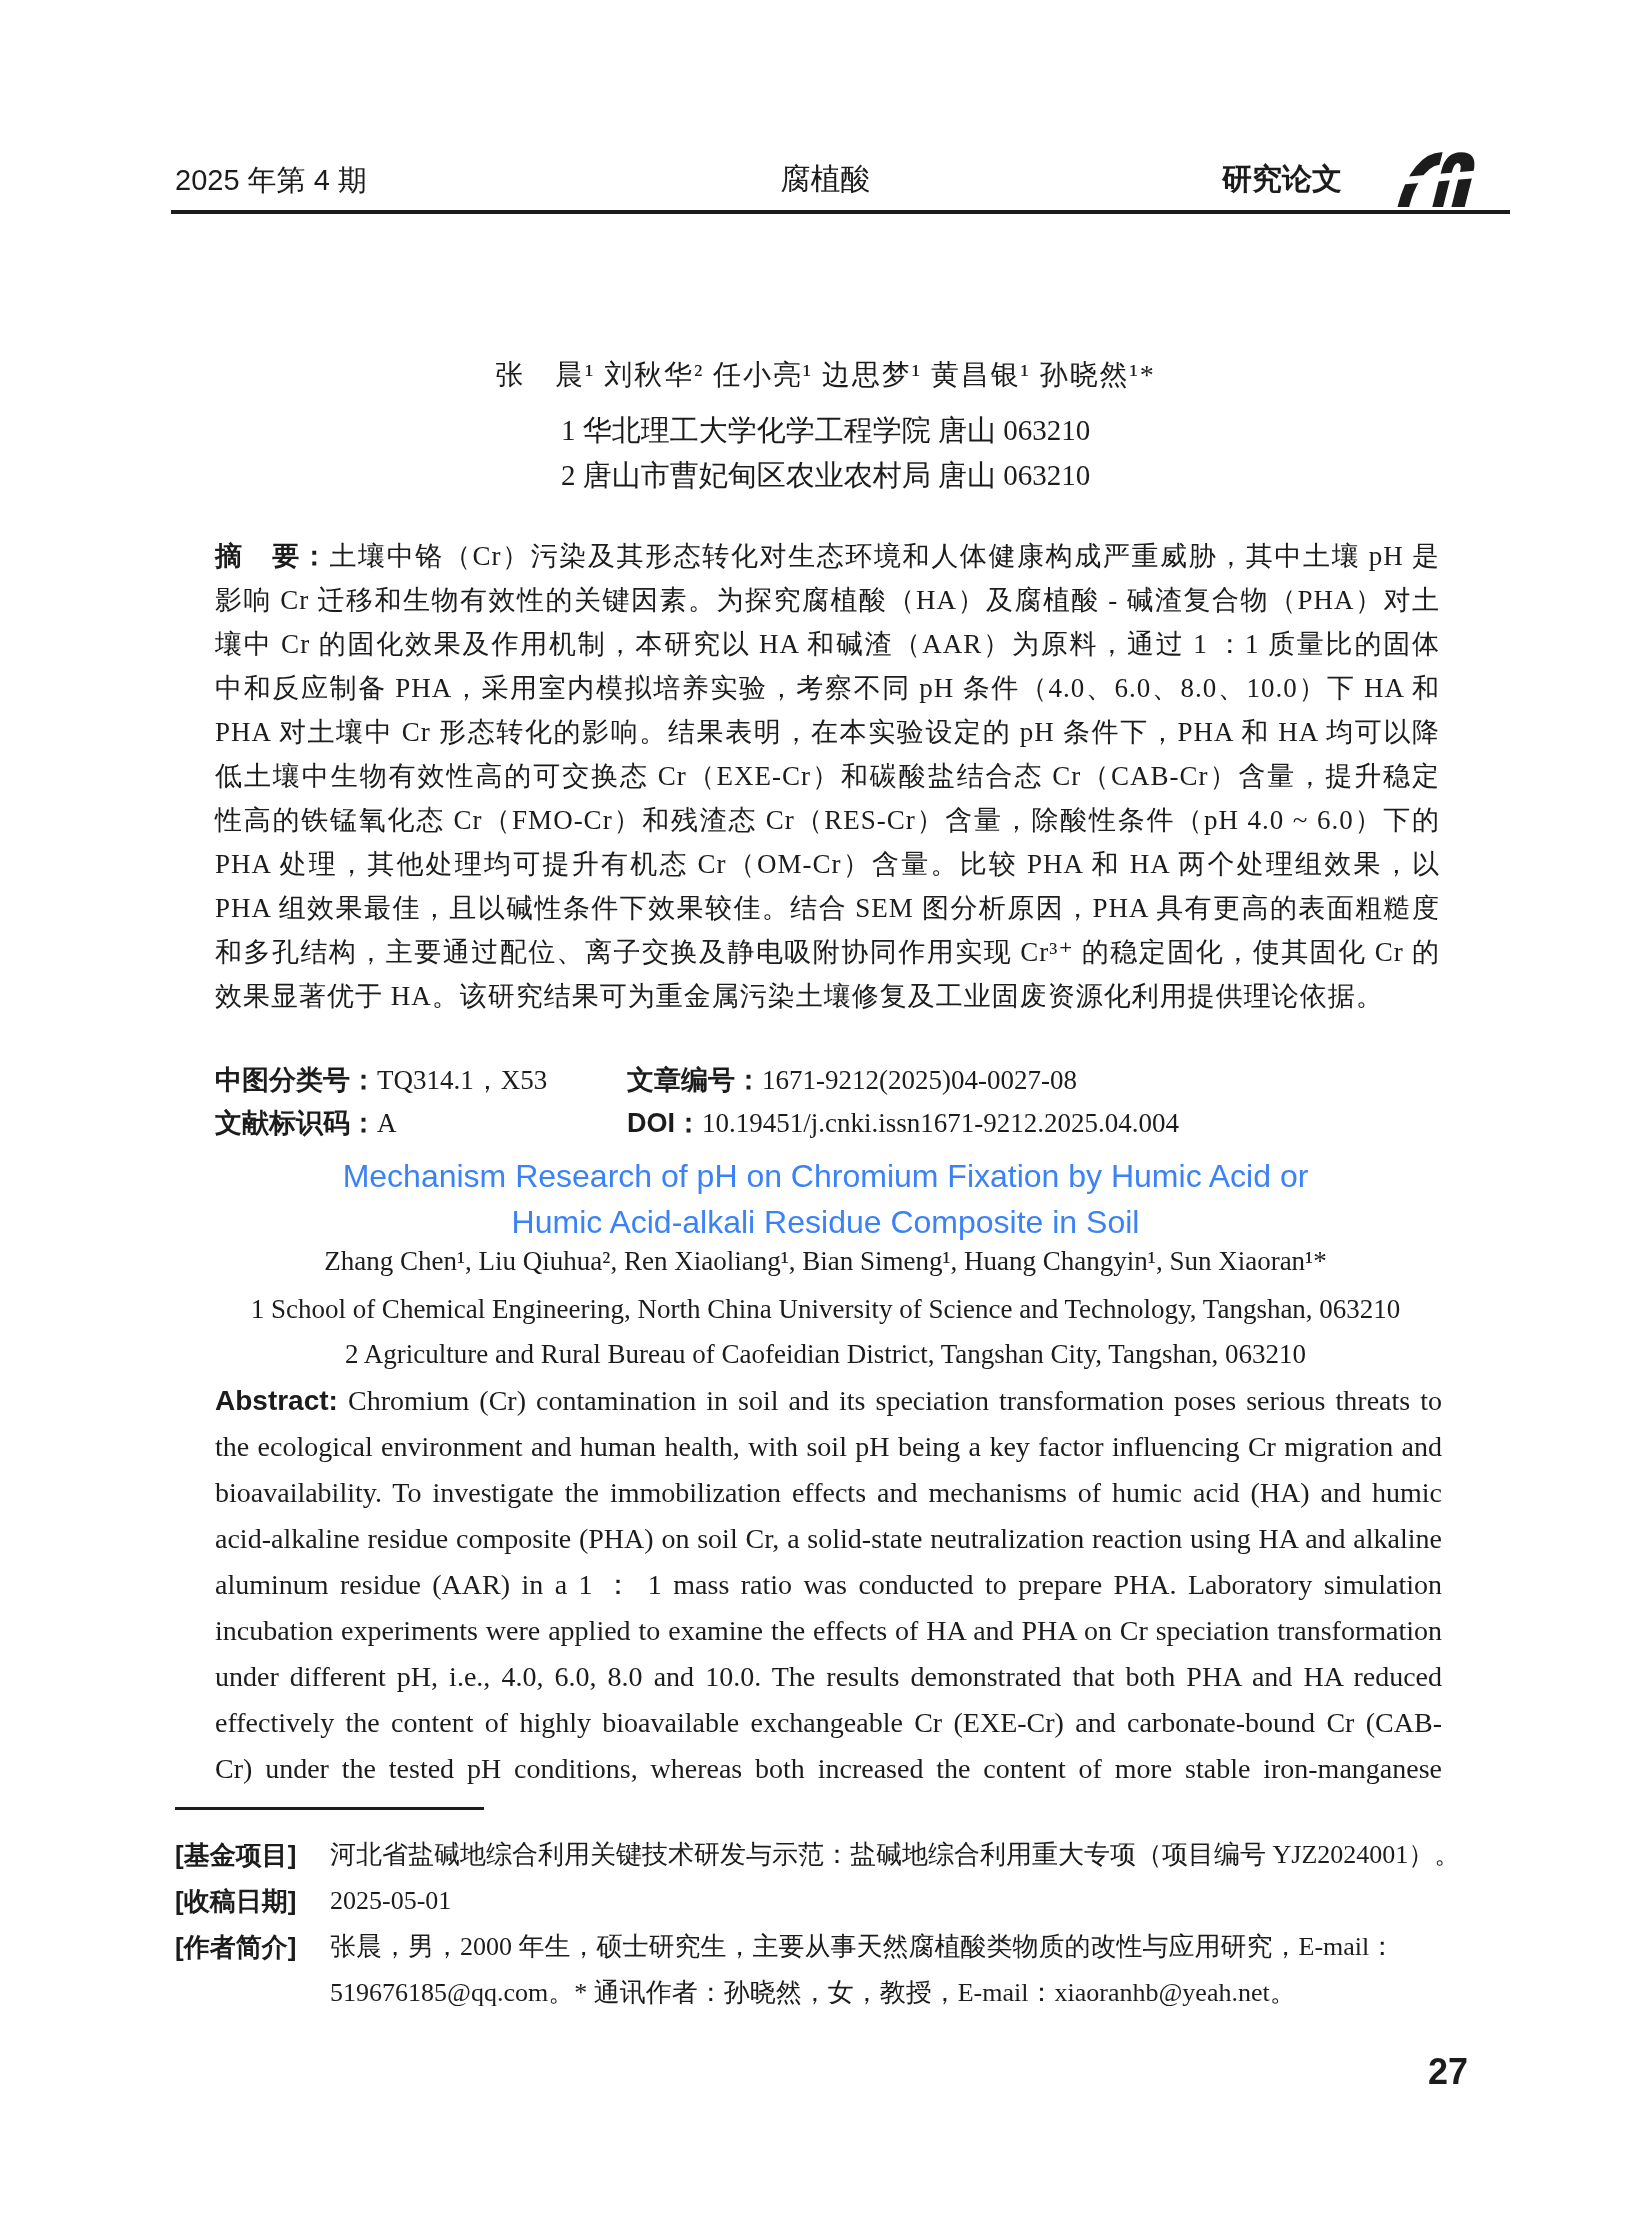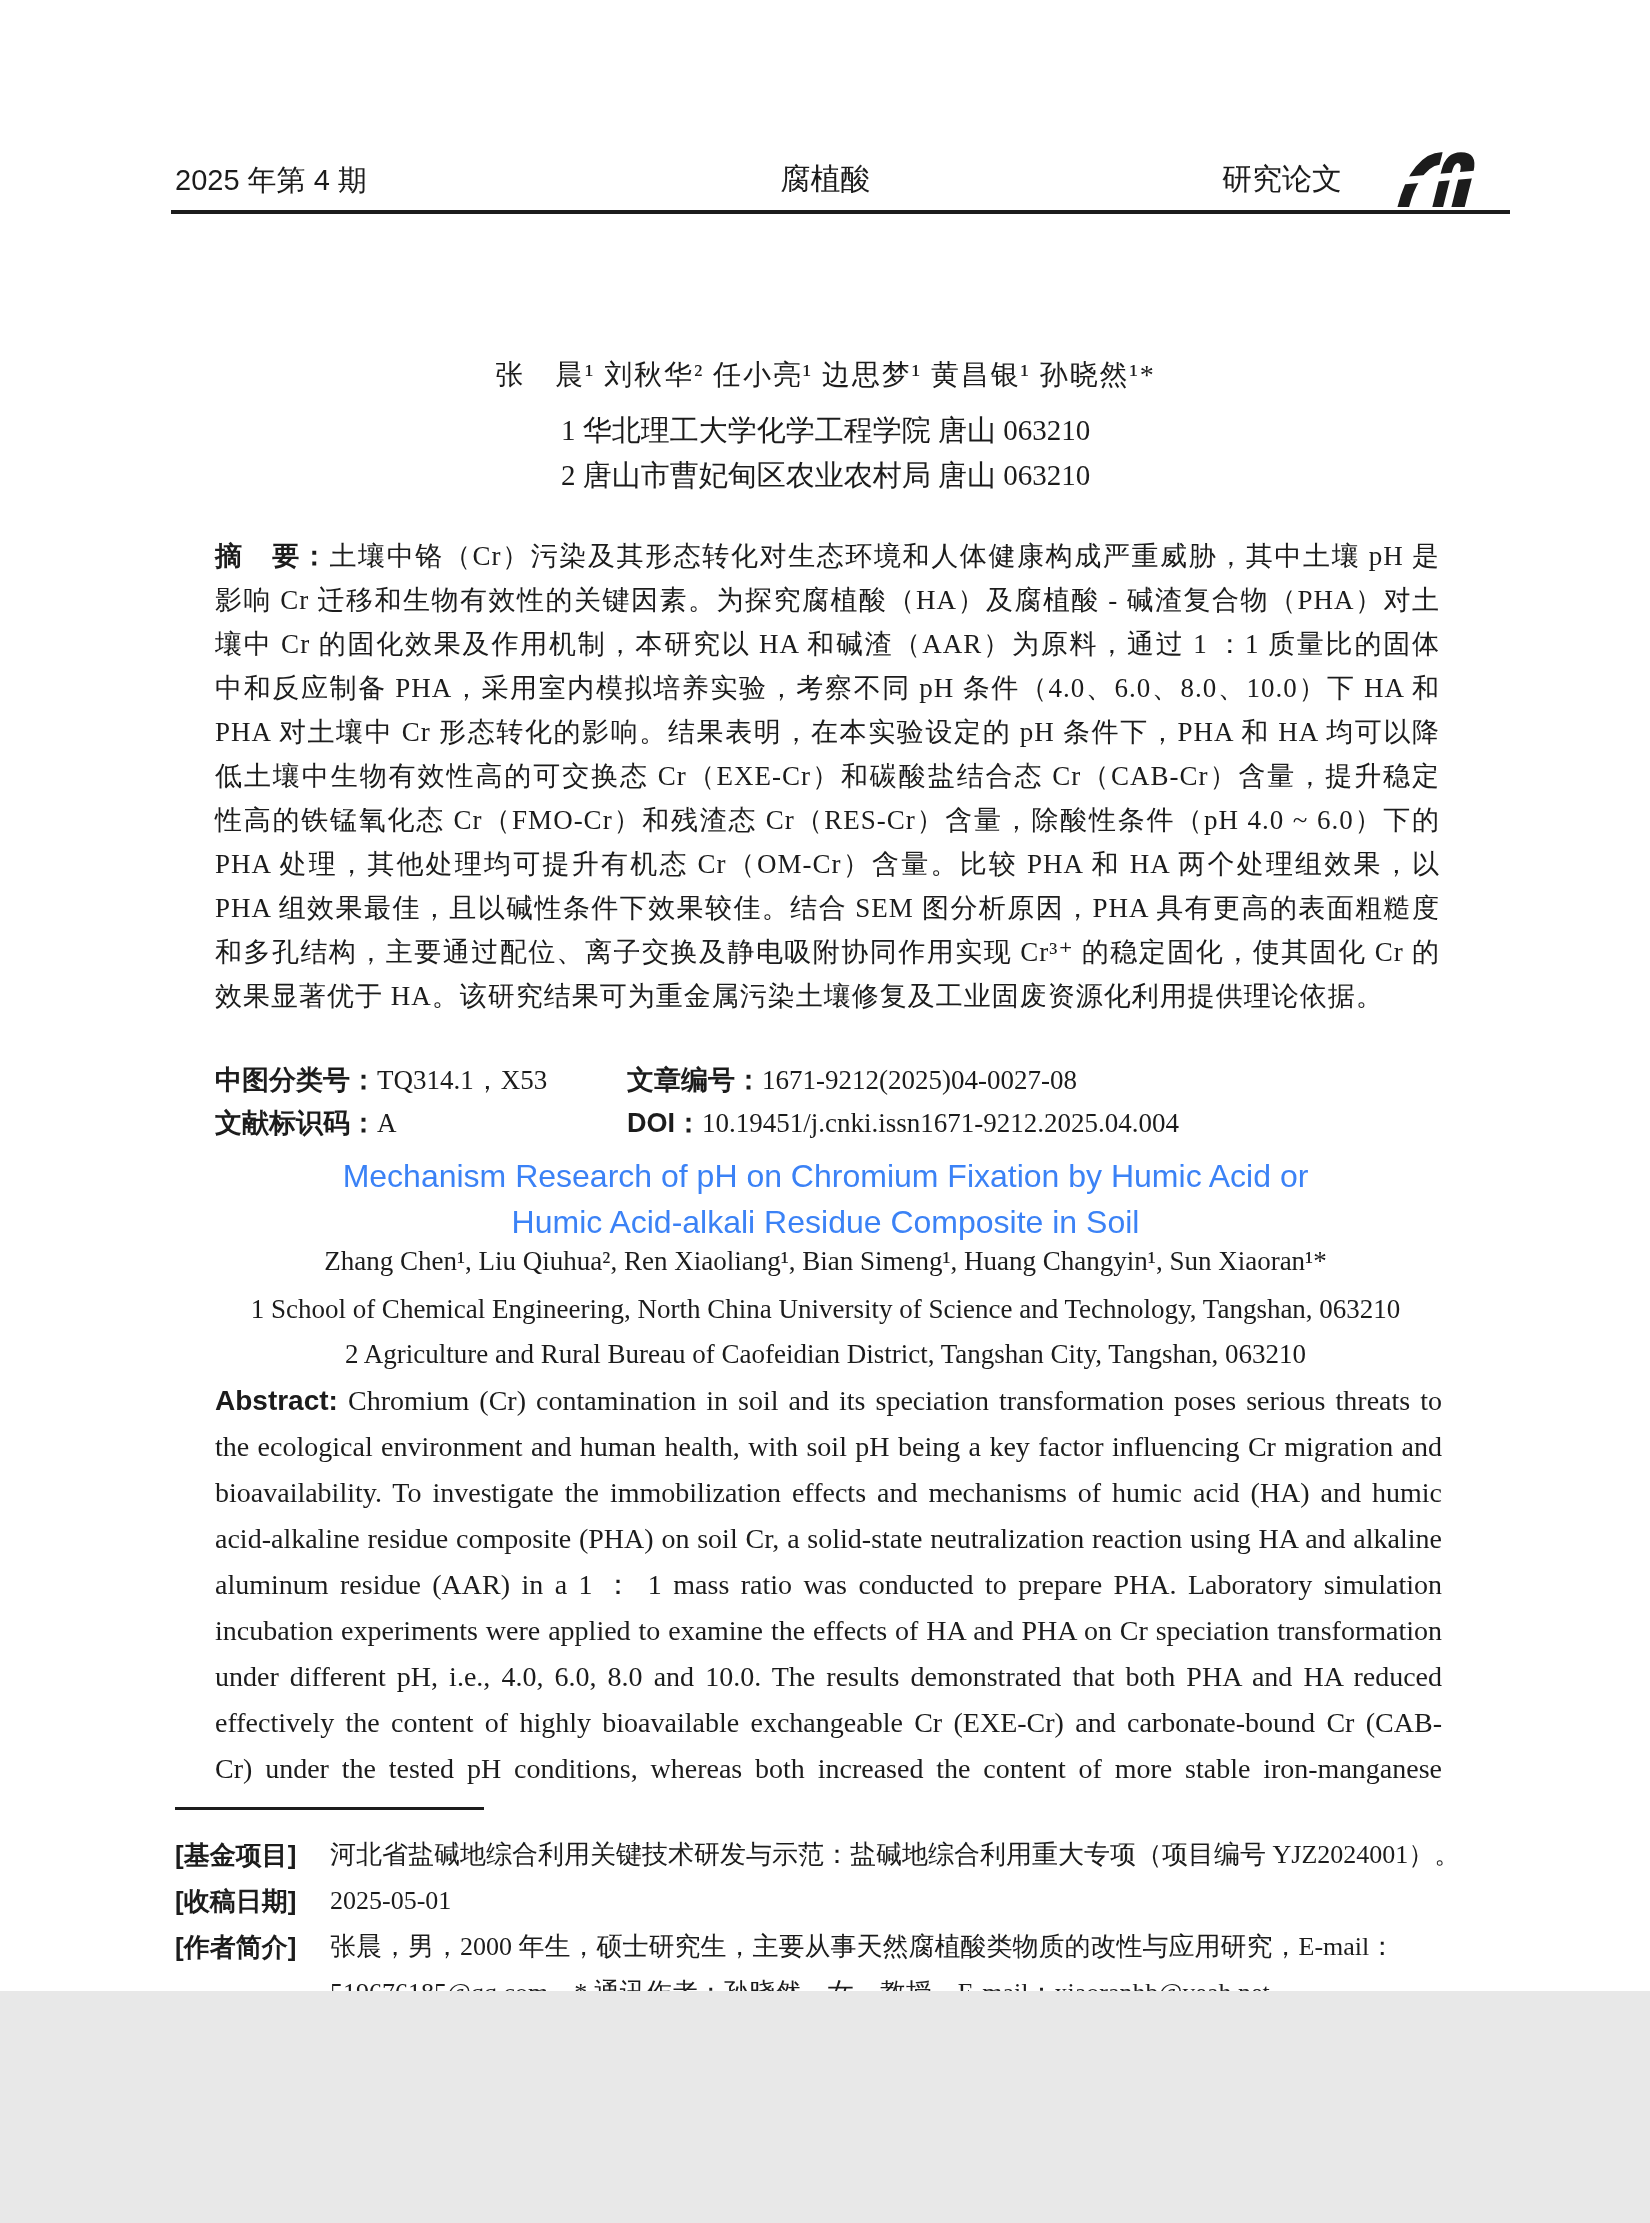--- a/index.html
+++ b/index.html
@@ -1,31 +1,31 @@
 <!DOCTYPE html>
 <html><head>
 <meta charset="utf-8">
 <style>
   html,body{margin:0;padding:0;background:#e8e8e8;}
   .page{
     position:relative;
-    width:1651px;height:1991px;
+    width:1651px;height:2223px;
     margin:0 auto;
     background:#ffffff;
     color:#1c1c1c;
     overflow:hidden;
     font-family:"Liberation Serif","DejaVu Serif",serif;
   }
   .sans{font-family:"Liberation Sans","DejaVu Sans",sans-serif;}
   .serif{font-family:"Liberation Serif","DejaVu Serif",serif;}
 
   
   .hdr-left{position:absolute;left:175px;top:161px;font-size:29px;font-weight:500;}
   .hdr-center{position:absolute;left:0;right:0;top:159px;text-align:center;font-size:30px;font-weight:500;}
-  .hdr-right{position:absolute;left:1222px;top:159px;font-size:30px;font-weight:400;}
+  .hdr-right{position:absolute;left:1222px;top:159px;font-size:30px;font-weight:700;}
   .hdr-rule{position:absolute;left:171px;top:210px;width:1339px;height:3.9px;background:#1c1c1c;}
   .logo{position:absolute;left:1397px;top:148px;width:83px;height:60px;}
 
   
   .title-zh{position:absolute;left:0;right:0;top:268px;text-align:center;
     font-size:47px;font-weight:bold;letter-spacing:1px;}
   .authors-zh{position:absolute;left:0;right:0;top:356px;text-align:center;
     font-size:28px;letter-spacing:1.9px;}
   .affils-zh{position:absolute;left:0;right:0;top:408px;text-align:center;
     font-size:29px;line-height:45px;}

